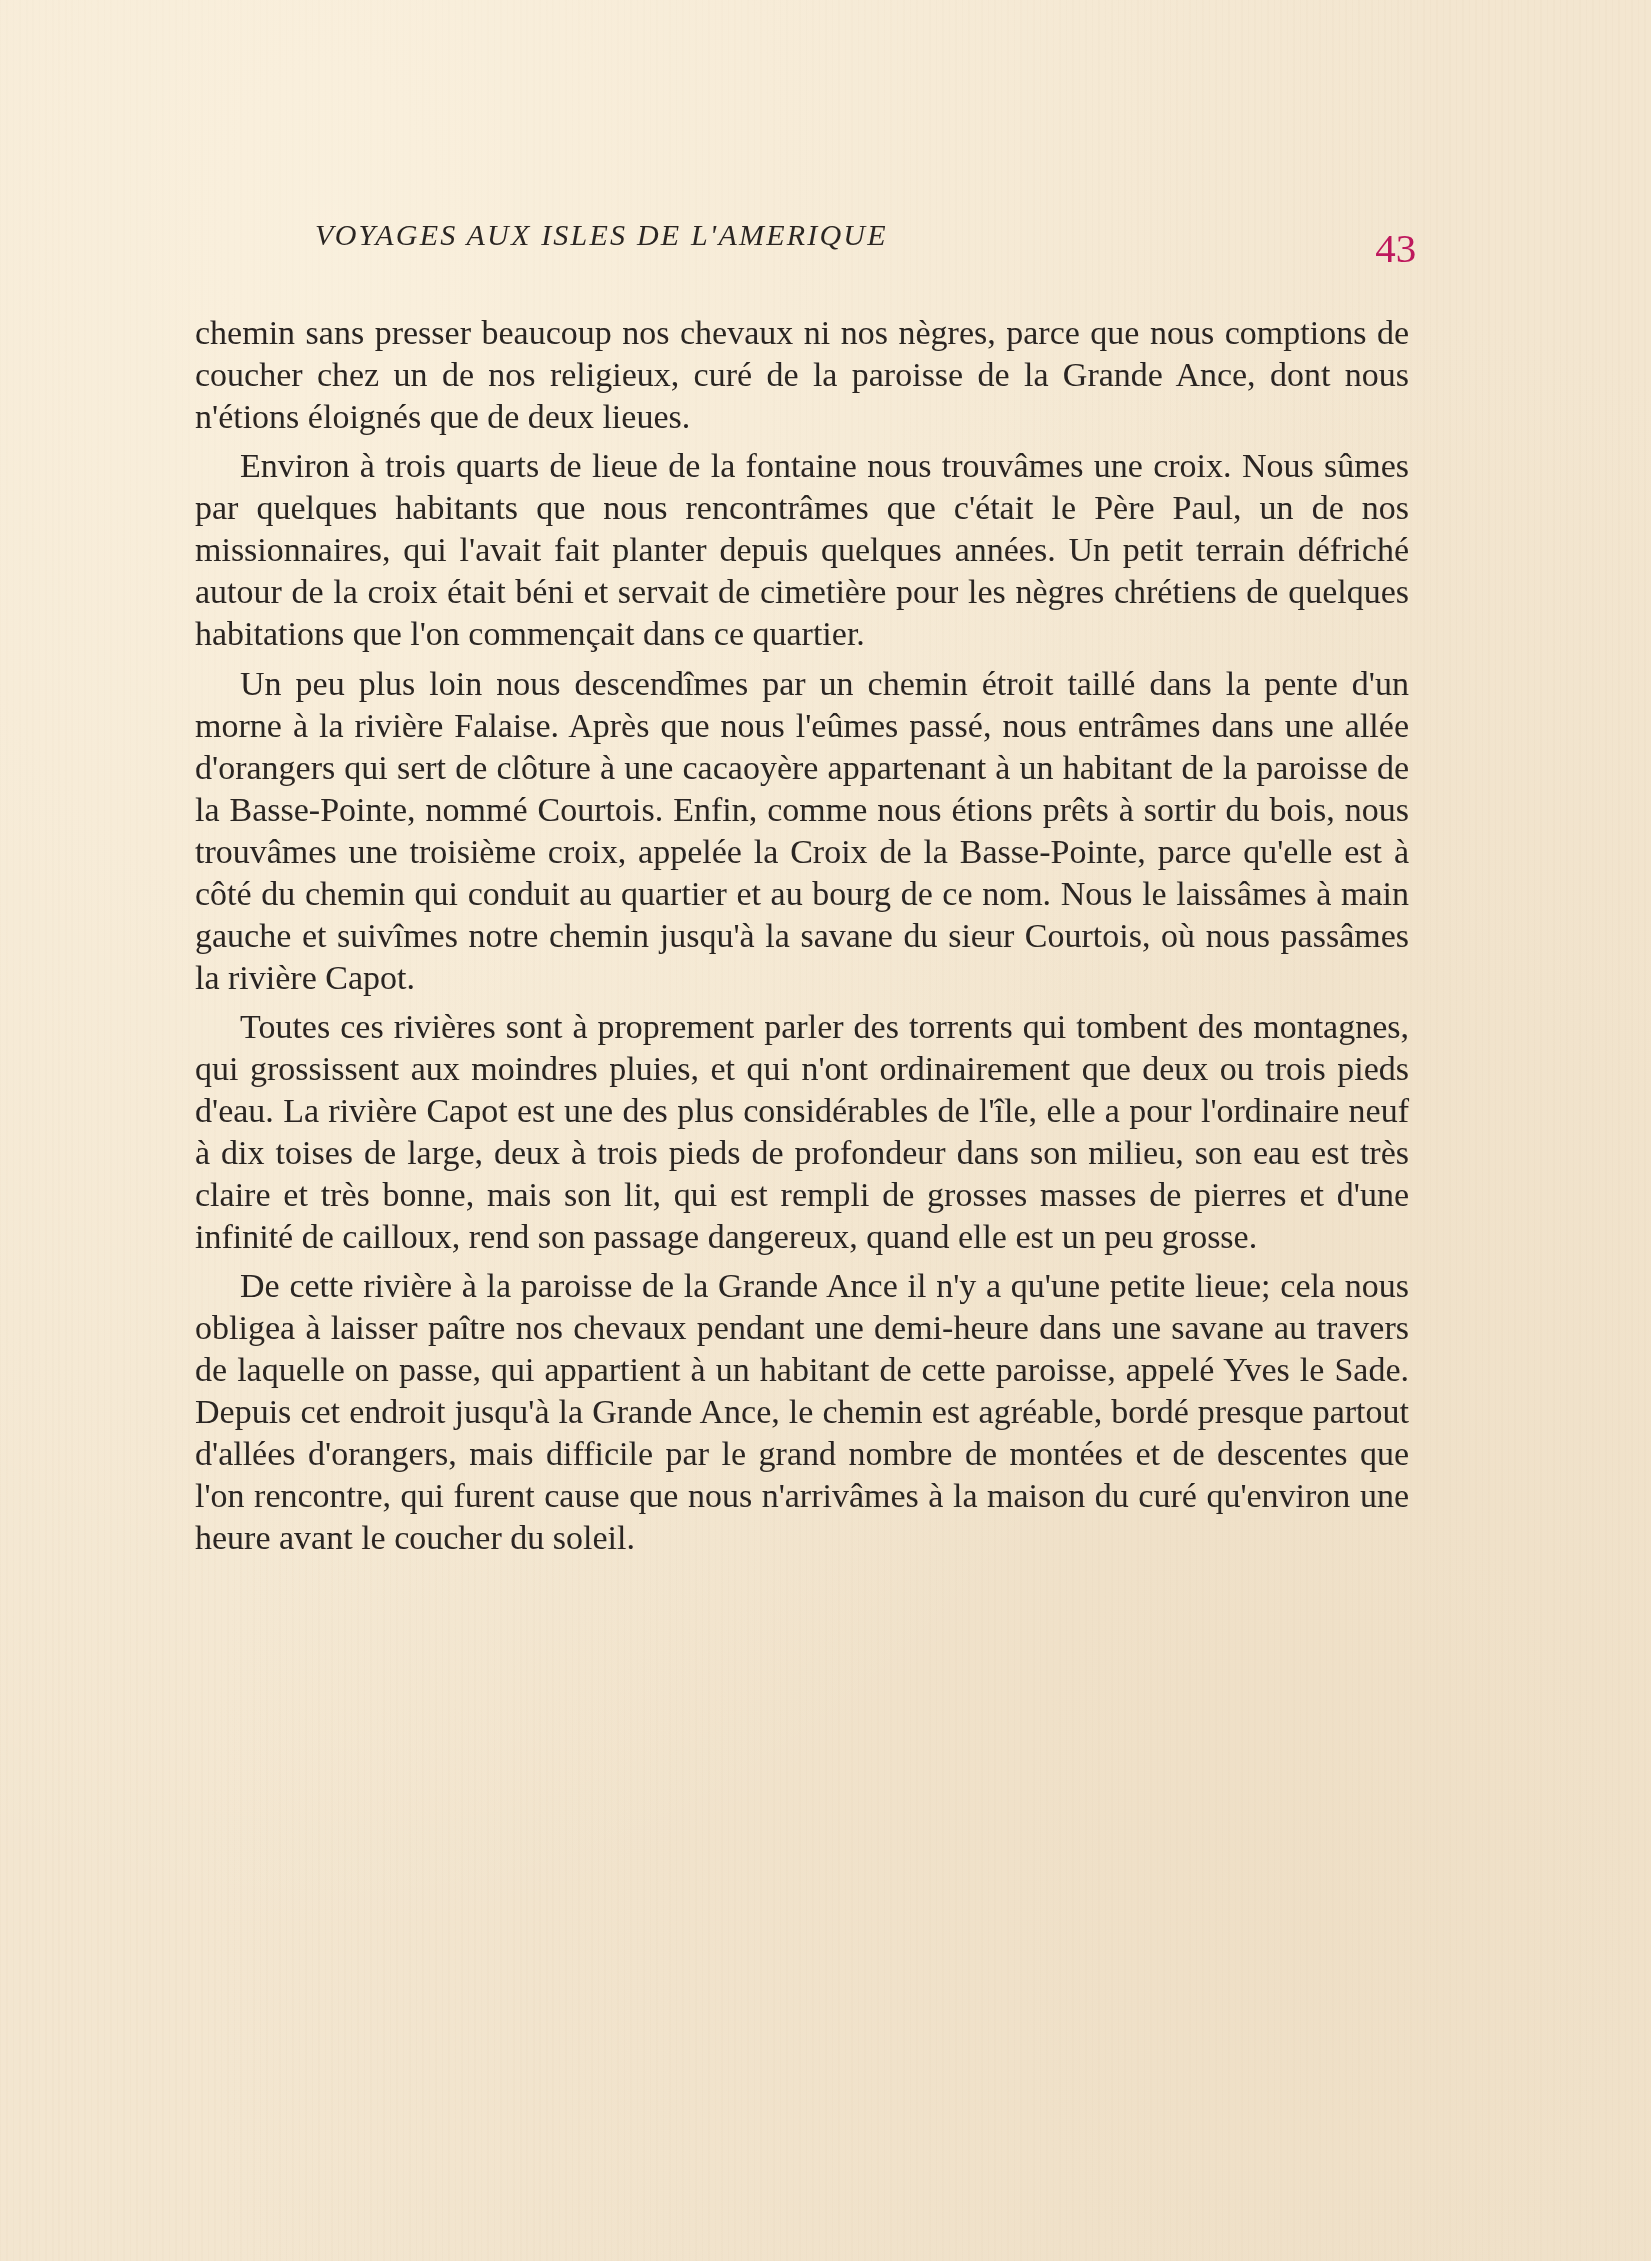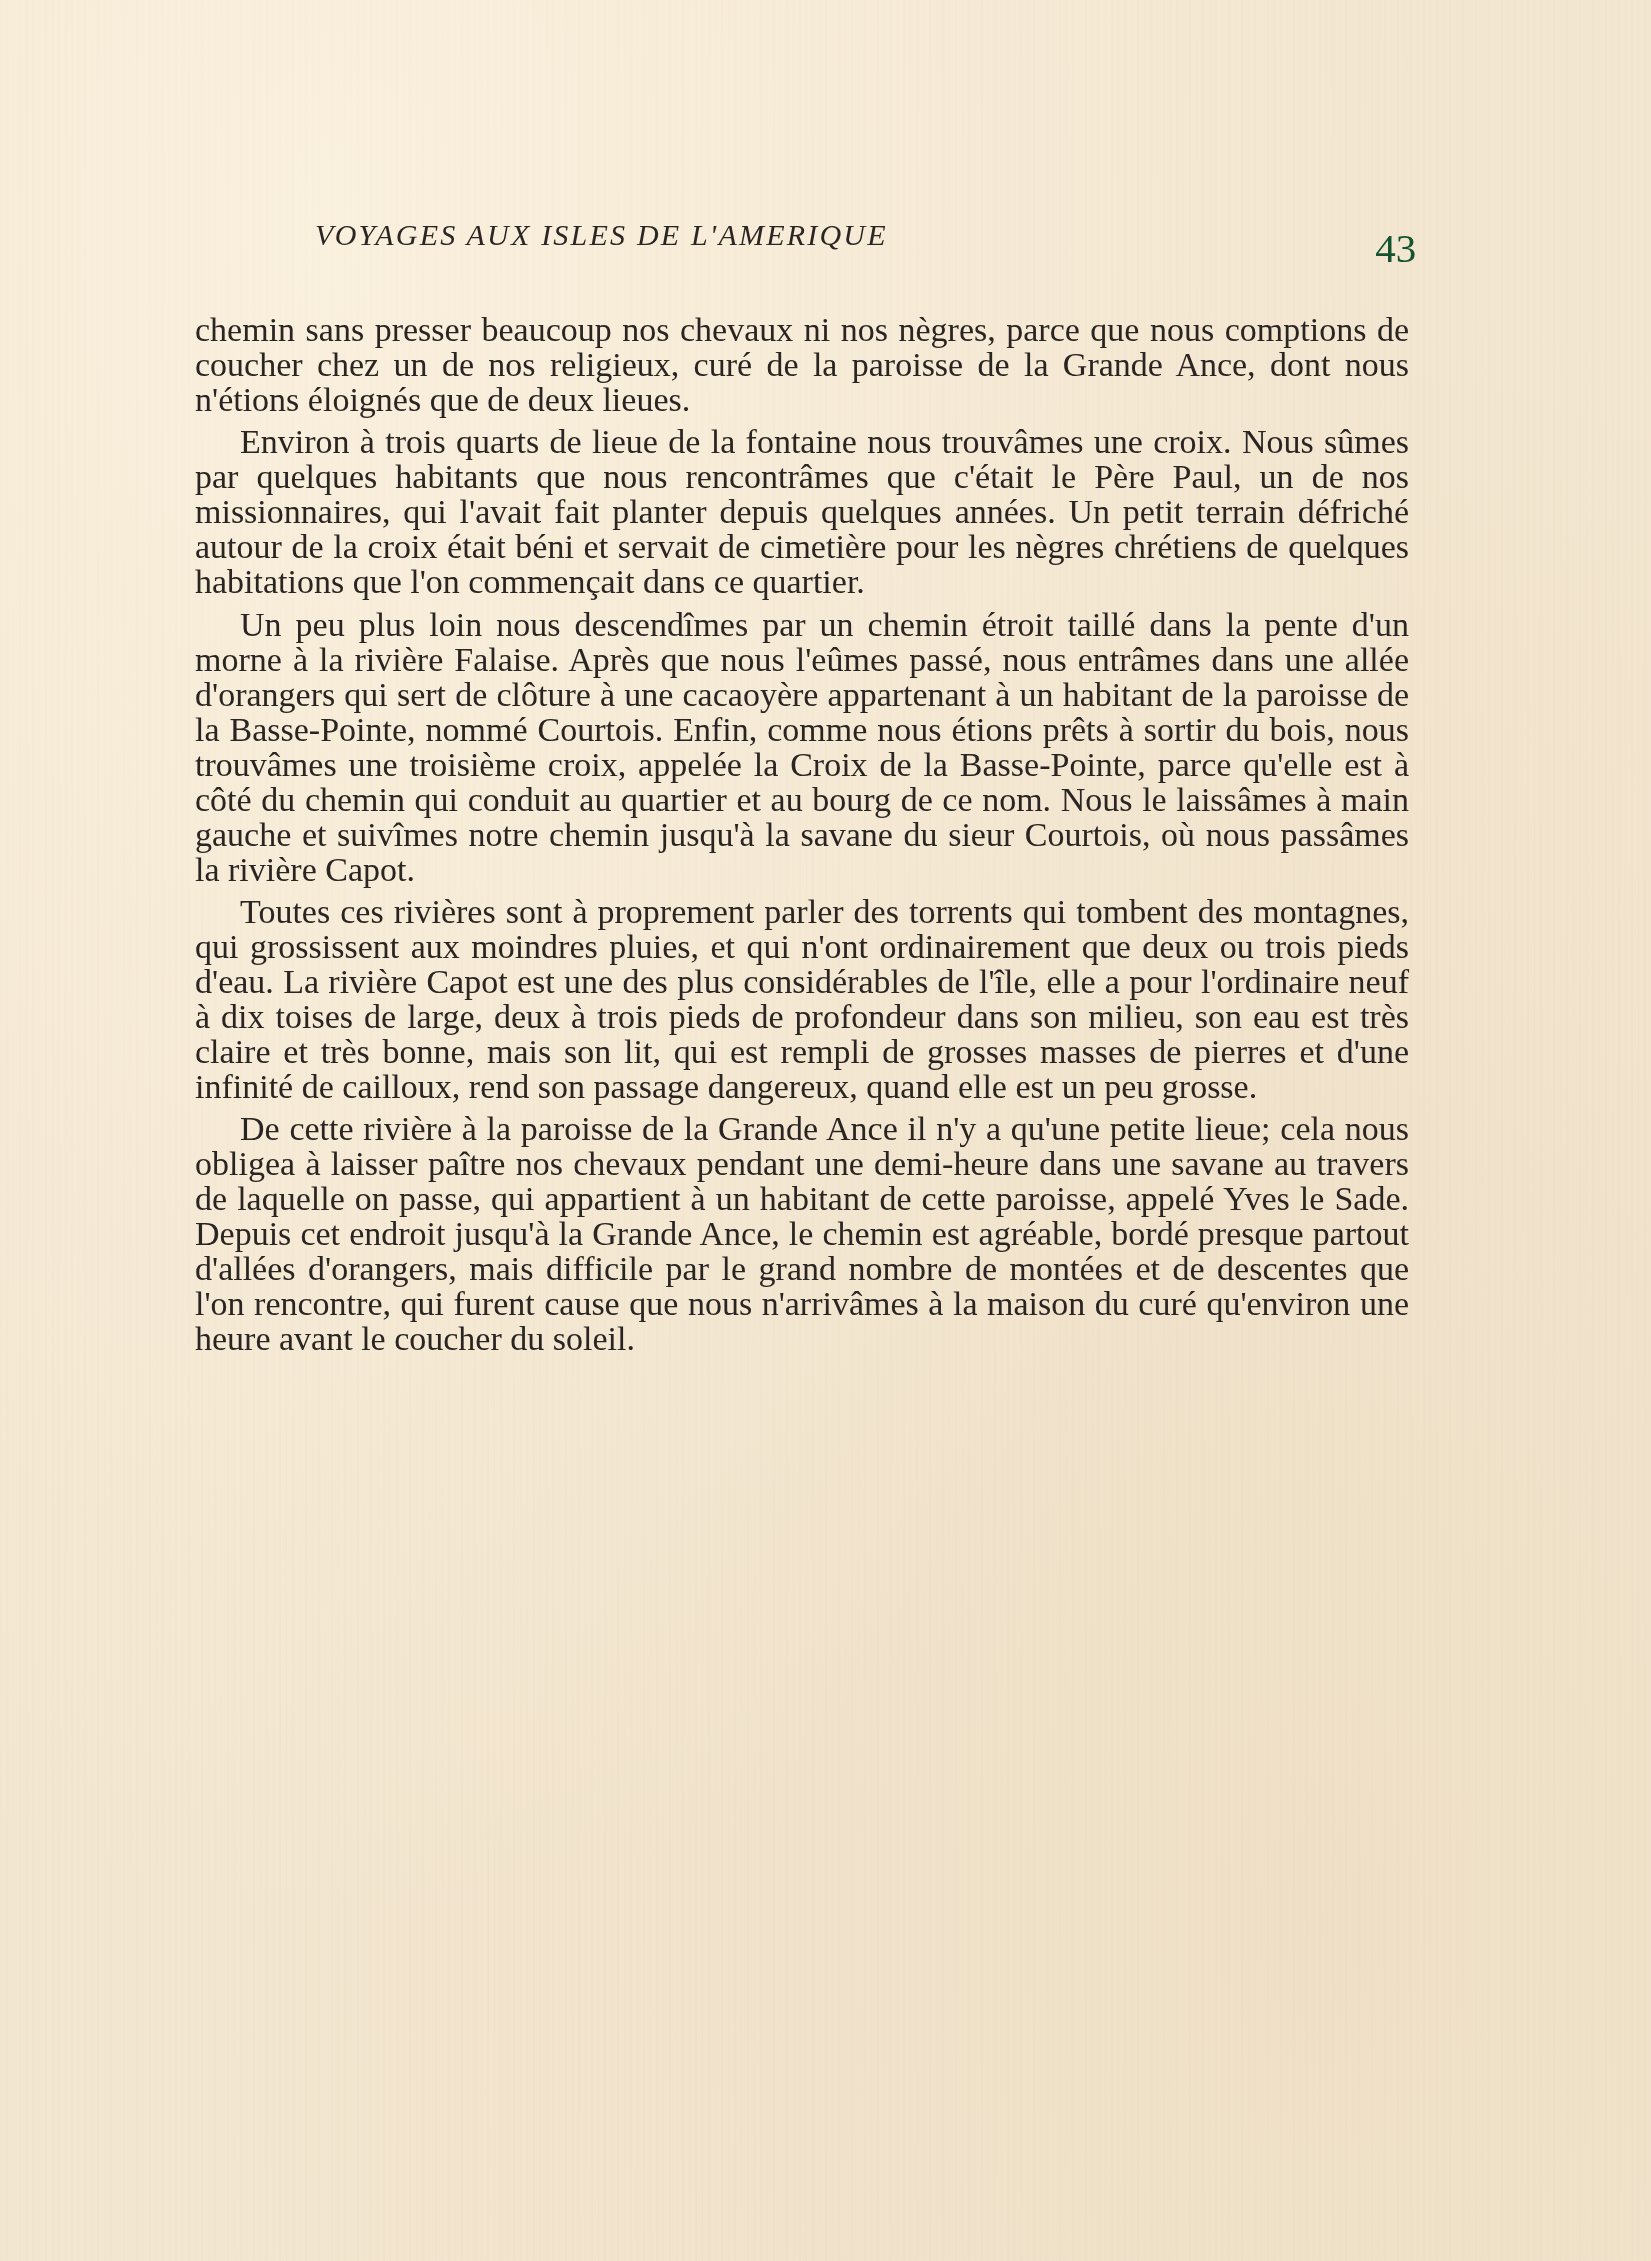--- a/index.html
+++ b/index.html
@@ -38,26 +38,26 @@
       font-size: 30px;
       letter-spacing: 2.2px;
       color: #2b2623;
       white-space: nowrap;
     }
     .page-number {
       position: absolute;
       right: -7.3px;
       top: 5.8px;
       font-size: 41px;
-      color: #14532d;
+      color: #be185d;
     }
     .body-text p {
       margin: 0 0 7.3px 0;
       font-size: 34px;
-      line-height: 35px;
+      line-height: 42px;
       text-align: justify;
       text-align-last: left;
       text-indent: 45px;
       hyphens: none;
     }
     .body-text p.first {
       text-indent: 0;
     }
   </style>
 </head>

